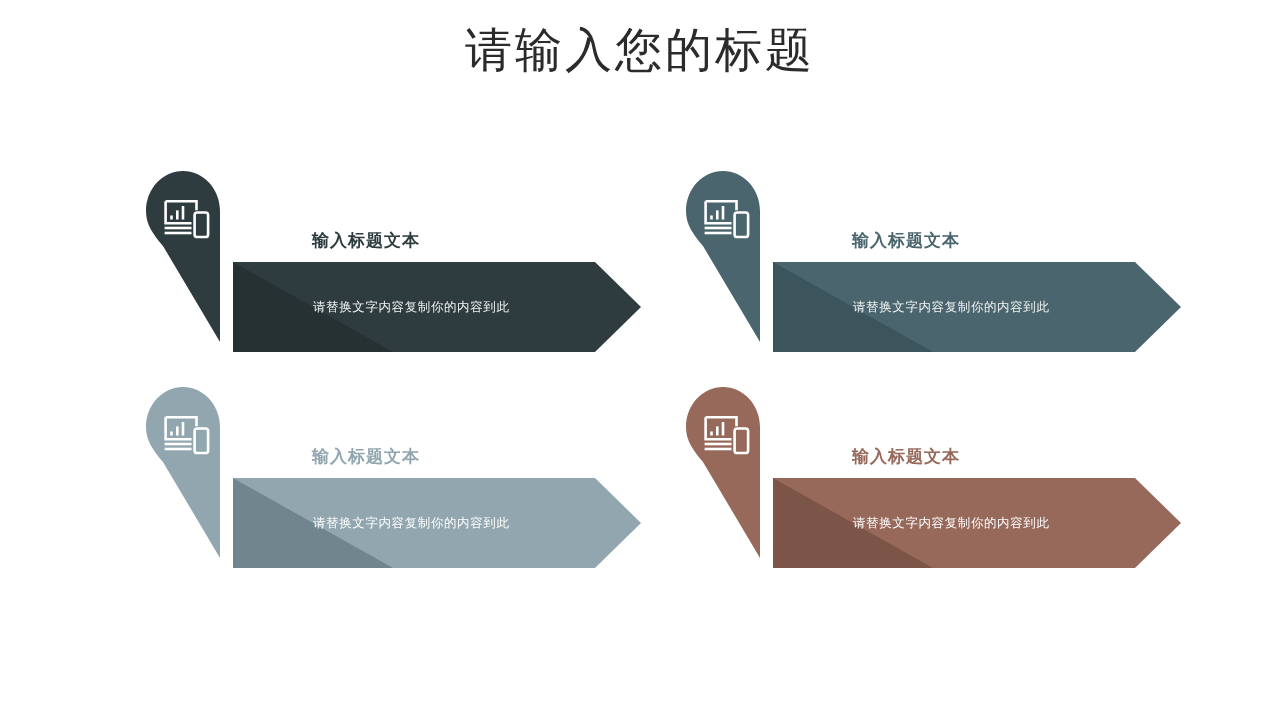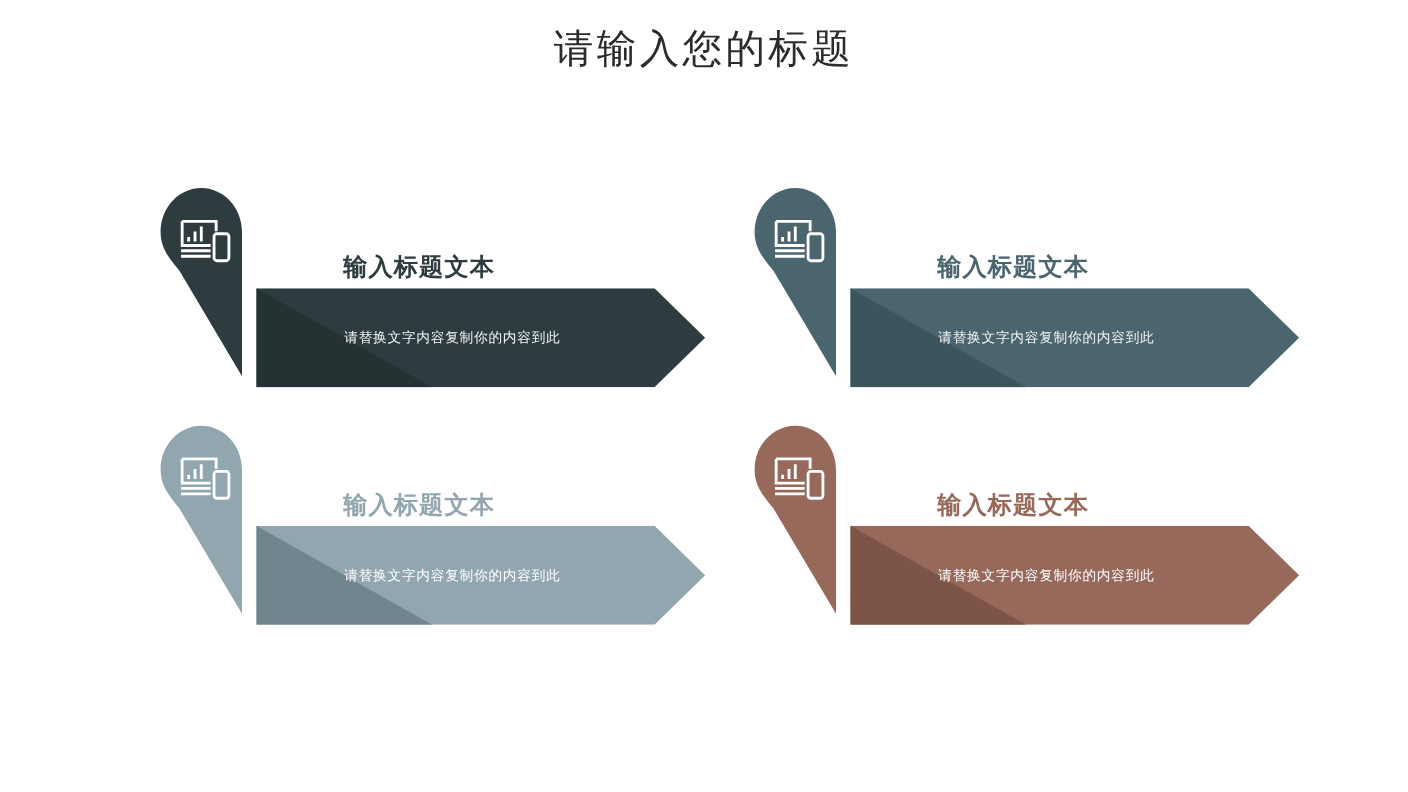--- a/index.html
+++ b/index.html
@@ -15,21 +15,21 @@
     position: relative;
   }
 
   
   .slide-title {
     position: absolute;
     top: 22px;
     left: 0;
     width: 1280px;
     text-align: center;
-    font-size: 36px;
+    font-size: 47px;
     font-weight: 400;
     letter-spacing: 3px;
     color: #2b2b2b;
     line-height: 1.2;
     white-space: nowrap;
   }
 
   
   .cards {
     position: absolute;
@@ -69,21 +69,21 @@
     top: 27px;
     width: 48px;
     height: 44px;
   }
 
   
   .card-heading {
     position: absolute;
     left: 172px;
     top: 67px;
-    font-size: 22px;
+    font-size: 17px;
     font-weight: bold;
     letter-spacing: 1px;
     line-height: 1;
     white-space: nowrap;
     text-align: center;
   }
 
   
   .banner {
     position: absolute;

